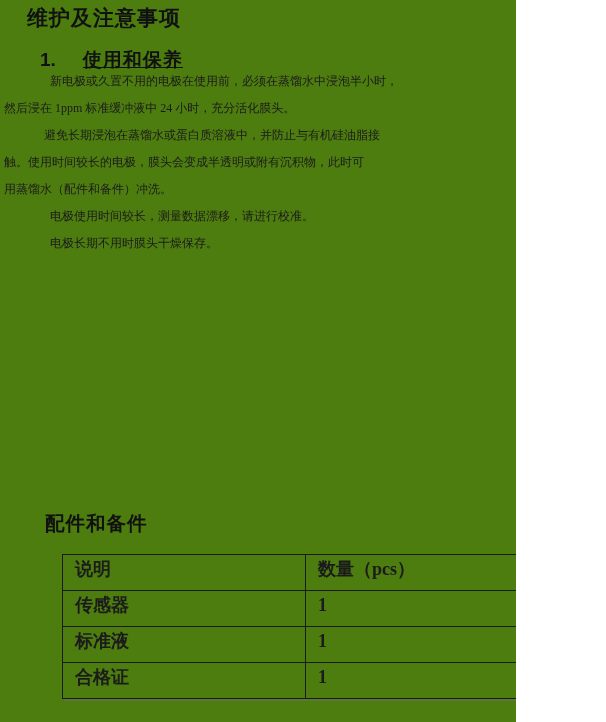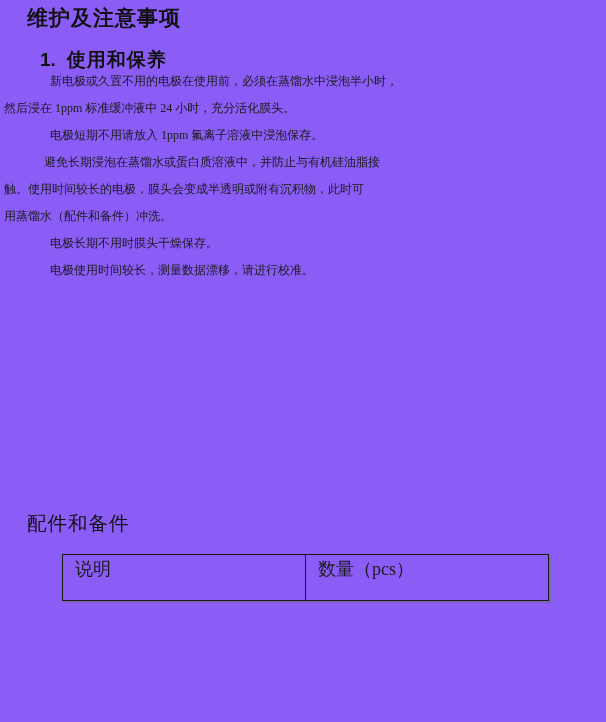--- a/index.html
+++ b/index.html
@@ -2,23 +2,23 @@
 <html><head>
 <meta charset="utf-8">
 <style>
   html, body {
     margin: 0;
     padding: 0;
     background: #ffffff;
   }
   .page {
     position: relative;
-    width: 606px;
+    width: 516px;
     height: 722px;
-    background: #8b5cf6;
+    background: #4d7c0f;
     color: #1b1b1b;
     font-family: "Liberation Serif", "DejaVu Serif", serif;
     overflow: hidden;
   }
   .doc-title {
     position: absolute;
     left: 27px;
     top: 5px;
     margin: 0;
     font-family: "Liberation Sans", "DejaVu Sans", sans-serif;
@@ -31,65 +31,65 @@
   .usage-heading {
     position: absolute;
     left: 40px;
     top: 48px;
     font-family: "Liberation Sans", "DejaVu Sans", sans-serif;
     font-size: 19px;
     line-height: 24px;
     font-weight: 700;
     color: #111111;
   }
-  .usage-heading .sec-label { margin-left: 11px; letter-spacing: 1px; }
+  .usage-heading .sec-label { margin-left: 27px; letter-spacing: 1px; text-decoration: underline; }
   .body-text {
     position: absolute;
     left: 4px;
     top: 68px;
     width: 592px;
     font-size: 12px;
     line-height: 27px;
     color: #1b1b1b;
   }
   .body-text p {
     margin: 0;
     white-space: pre-line;
     text-indent: 46px;
   }
   .body-text p.indent-sm { text-indent: 40px; }
   .accessories-heading {
     position: absolute;
-    left: 27px;
+    left: 45px;
     top: 510px;
     margin: 0;
     font-family: "Liberation Sans", "DejaVu Sans", sans-serif;
     font-size: 19.5px;
     line-height: 26px;
-    font-weight: 400;
+    font-weight: 700;
     letter-spacing: 1px;
     color: #111111;
   }
   table.accessories {
     position: absolute;
     left: 62px;
     top: 554px;
     width: 486px;
     border-collapse: collapse;
     table-layout: fixed;
     font-size: 18px;
     color: #1b1b1b;
     box-shadow: 2px 2px 0 rgba(110,110,110,0.45);
   }
   table.accessories th,
   table.accessories td {
     border: 1.4px solid #1a1a1a;
     height: 28px;
-    padding: 0 0 17px 12px;
-    font-weight: normal;
+    padding: 0 0 7px 12px;
+    font-weight: bold;
     text-align: left;
     vertical-align: middle;
     white-space: nowrap;
     overflow: hidden;
   }
   table.accessories col.c1 { width: 243px; }
   table.accessories col.c2 { width: 243px; }
 </style>
 </head>
 <body>
@@ -98,38 +98,49 @@
 
   <h1 class="doc-title">维护及注意事项</h1>
 
   <div class="usage-heading">
     <span class="sec-num">1.</span><span class="sec-label">使用和保养</span>
   </div>
 
   <div class="body-text">
     <p>新电极或久置不用的电极在使用前，必须在蒸馏水中浸泡半小时，
 然后浸在 1ppm 标准缓冲液中 24 小时，充分活化膜头。</p>
-    <p>电极短期不用请放入 1ppm 氟离子溶液中浸泡保存。</p>
     <p class="indent-sm">避免长期浸泡在蒸馏水或蛋白质溶液中，并防止与有机硅油脂接
 触。使用时间较长的电极，膜头会变成半透明或附有沉积物，此时可
 用蒸馏水（配件和备件）冲洗。</p>
+    <p>电极使用时间较长，测量数据漂移，请进行校准。</p>
     <p>电极长期不用时膜头干燥保存。</p>
-    <p>电极使用时间较长，测量数据漂移，请进行校准。</p>
   </div>
 
   <h2 class="accessories-heading">配件和备件</h2>
 
   <table class="accessories">
     <colgroup>
         <col class="c1">
         <col class="c2">
       </colgroup>
     <thead>
       <tr>
         <th>说明</th>
         <th>数量（pcs）</th>
       </tr>
     </thead>
     <tbody>
+      <tr>
+        <td>传感器</td>
+        <td>1</td>
+      </tr>
+      <tr>
+        <td>标准液</td>
+        <td>1</td>
+      </tr>
+      <tr>
+        <td>合格证</td>
+        <td>1</td>
+      </tr>
     </tbody>
   </table>
 
 </div>
 
 </body></html>

